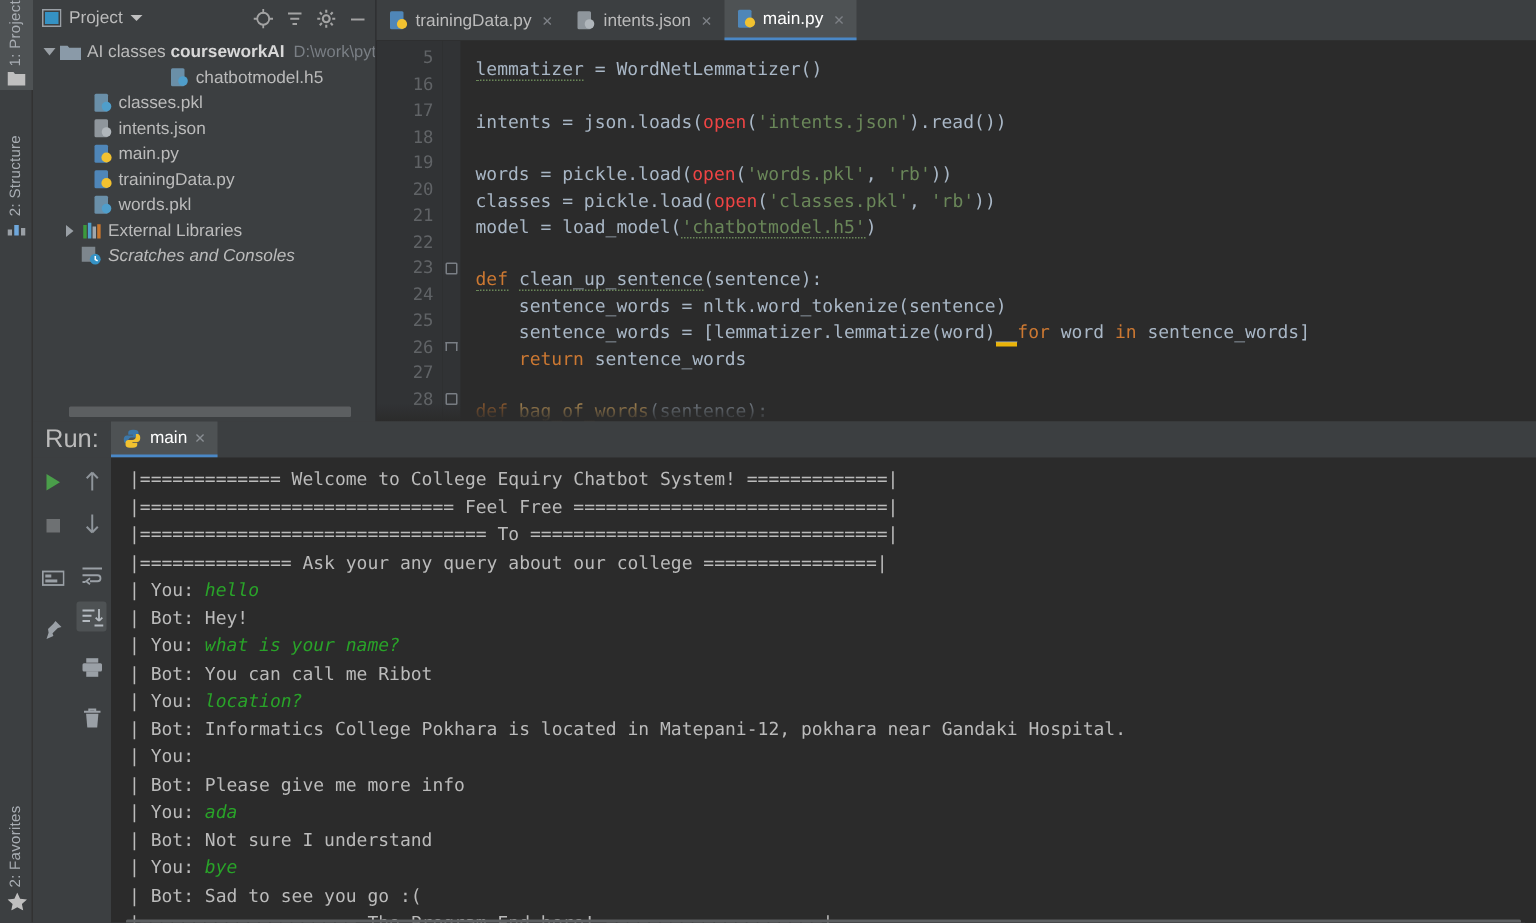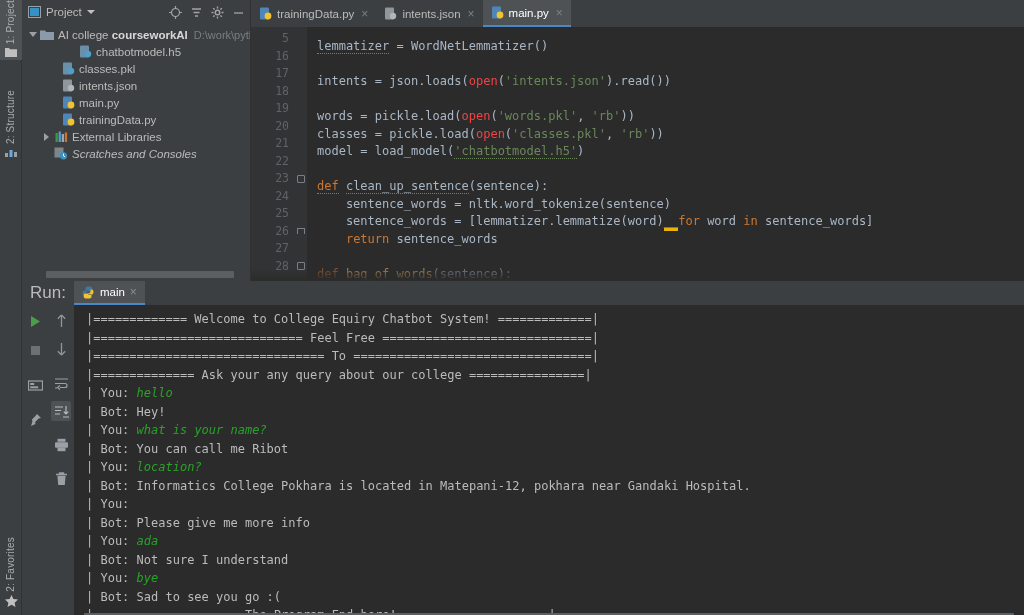--- a/index.html
+++ b/index.html
@@ -192,25 +192,25 @@
 
       <div class="trow" style="padding-left:4px;">
         <span class="arrow">
             <span class="arr-down"></span>
           </span>
         <span class="ticon">
           <svg width="14" height="12" viewBox="0 0 14 12">
               <path d="M0 1.5h5l1.2 1.4H14V11H0z" fill="#8a9aa8"></path>
             </svg>
         </span>
-        <span class="tlabel"><span>AI college</span> <b>courseworkAI</b></span>
+        <span class="tlabel"><span>AI classes</span> <b>courseworkAI</b></span>
         <span class="tpath">D:\work\python\</span>
       </div>
 
-      <div class="trow" style="padding-left:55px;">
+      <div class="trow" style="padding-left:55px;justify-content:center;">
         <span class="ticon">
           <svg width="13" height="13" viewBox="0 0 13 13">
               <rect x="1" y="0.5" width="9" height="12" rx="1" fill="#6a8fa8"></rect>
               <circle cx="9" cy="9" r="3.2" fill="#4f9ecb"></circle>
             </svg>
         </span>
         <span class="tlabel">chatbotmodel.h5</span>
       </div>
 
       <div class="trow" style="padding-left:38px;">
@@ -246,20 +246,29 @@
       <div class="trow" style="padding-left:38px;">
         <span class="ticon">
           <svg width="13" height="13" viewBox="0 0 13 13">
               <rect x="1" y="0.5" width="9" height="12" rx="1" fill="#4f86b8"></rect>
               <circle cx="9" cy="9" r="3.4" fill="#f2c230"></circle>
             </svg>
         </span>
         <span class="tlabel">trainingData.py</span>
       </div>
 
+      <div class="trow" style="padding-left:38px;">
+        <span class="ticon">
+          <svg width="13" height="13" viewBox="0 0 13 13">
+              <rect x="1" y="0.5" width="9" height="12" rx="1" fill="#6a8fa8"></rect>
+              <circle cx="9" cy="9" r="3.2" fill="#4f9ecb"></circle>
+            </svg>
+        </span>
+        <span class="tlabel">words.pkl</span>
+      </div>
 
       <div class="trow" style="padding-left:18px;">
         <span class="arrow">
             <span class="arr-right"></span>
           </span>
         <span class="ticon">
           <svg width="13" height="12" viewBox="0 0 13 12">
             <rect x="0.5" y="2" width="2.3" height="9" fill="#3c9a3c"></rect>
             <rect x="3.6" y="0.5" width="2.3" height="10.5" fill="#4f9ecb"></rect>
             <rect x="6.7" y="3" width="2.3" height="8" fill="#a0a6ab"></rect>

